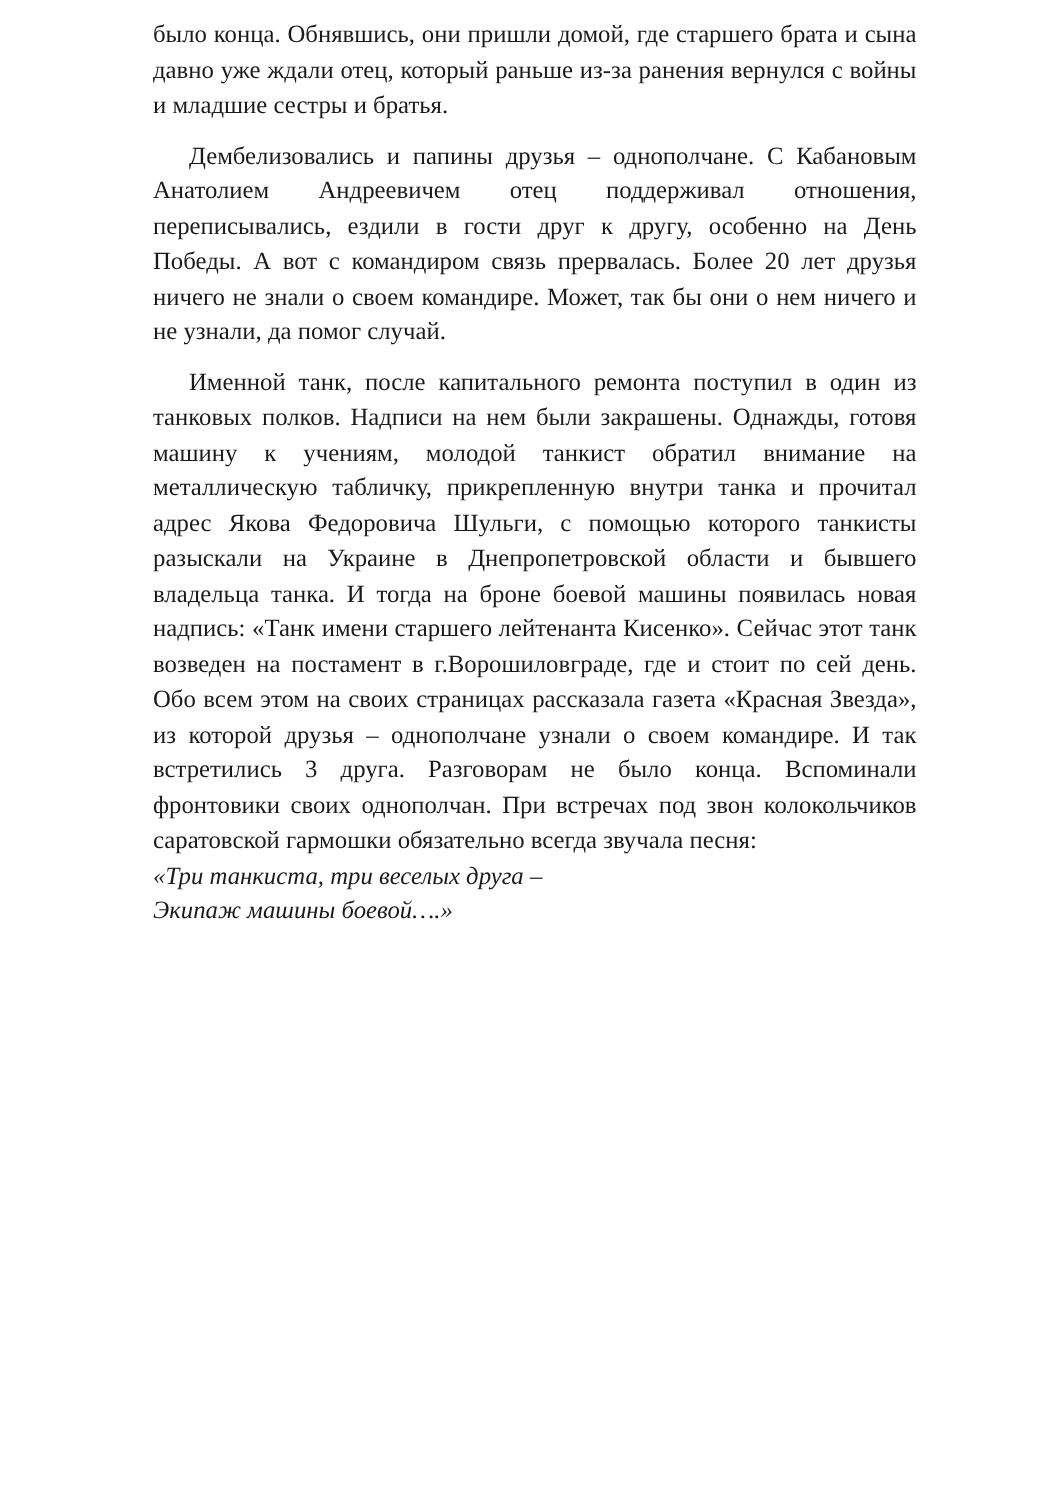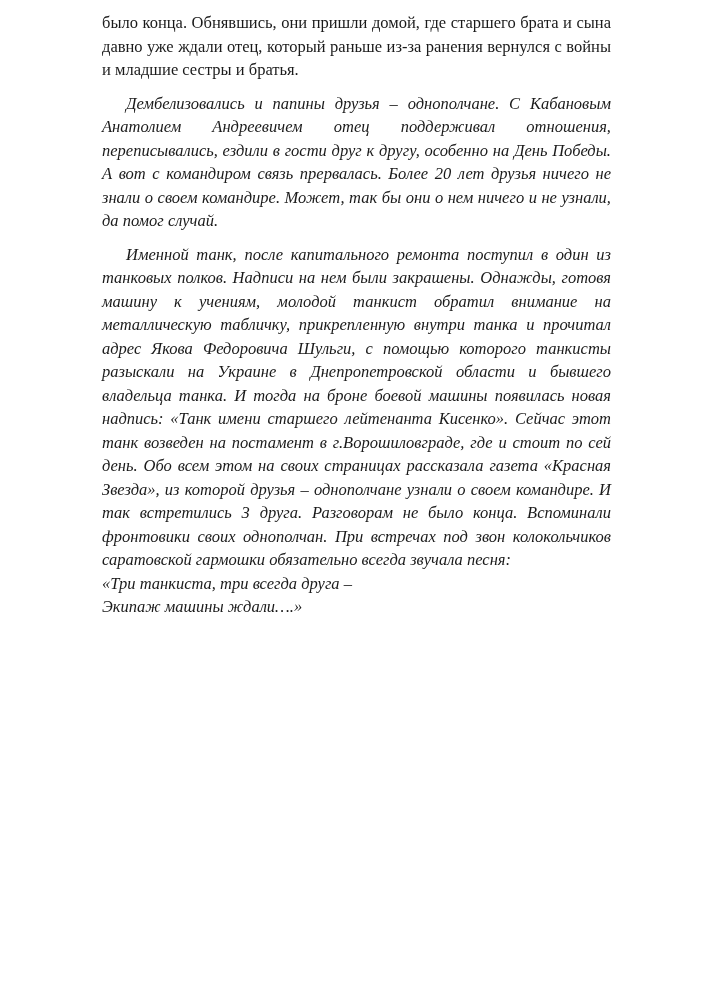--- a/index.html
+++ b/index.html
@@ -24,35 +24,34 @@
   }
   .text-block p {
     margin: 0;
     padding: 0;
     font-size: 16.5px;
     line-height: 23.5px;
     text-align: justify;
   }
   .text-block p.indent {
     text-indent: 24px;
-    font-style: italic;
   }
   .text-block p.gap-after {
     margin-bottom: 10px;
   }
   .text-block p.song-line {
     font-style: italic;
     text-align: left;
     text-indent: 0;
   }
 </style>
 </head>
 <body>
 
 <div class="page">
   <div class="text-block">
     <p class="gap-after">было конца. Обнявшись, они пришли домой, где старшего брата и сына давно уже ждали отец, который раньше из-за ранения вернулся с войны и младшие сестры и братья.</p>
     <p class="indent gap-after">Дембелизовались и папины друзья – однополчане. С Кабановым Анатолием Андреевичем отец поддерживал отношения, переписывались, ездили в гости друг к другу, особенно на День Победы. А вот с командиром связь прервалась. Более 20 лет друзья ничего не знали о своем командире. Может, так бы они о нем ничего и не узнали, да помог случай.</p>
     <p class="indent">Именной танк, после капитального ремонта поступил в один из танковых полков. Надписи на нем были закрашены. Однажды, готовя машину к учениям, молодой танкист обратил внимание на металлическую табличку, прикрепленную внутри танка и прочитал адрес Якова Федоровича Шульги, с помощью которого танкисты разыскали на Украине в Днепропетровской области  и бывшего владельца танка. И тогда на броне боевой машины появилась новая надпись: «Танк имени старшего лейтенанта Кисенко». Сейчас этот танк возведен на постамент в г.Ворошиловграде, где и стоит по сей день. Обо всем этом на своих страницах рассказала газета «Красная Звезда», из которой друзья – однополчане узнали о своем командире. И так встретились 3 друга. Разговорам не было конца. Вспоминали фронтовики своих однополчан. При встречах под звон колокольчиков саратовской гармошки обязательно всегда звучала песня:</p>
-    <p class="song-line">«Три танкиста, три всегда друга –</p>
-    <p class="song-line">Экипаж машины ждали….»</p>
+    <p class="song-line">«Три танкиста, три веселых друга –</p>
+    <p class="song-line">Экипаж машины боевой….»</p>
   </div>
 </div>
 
 </body></html>

